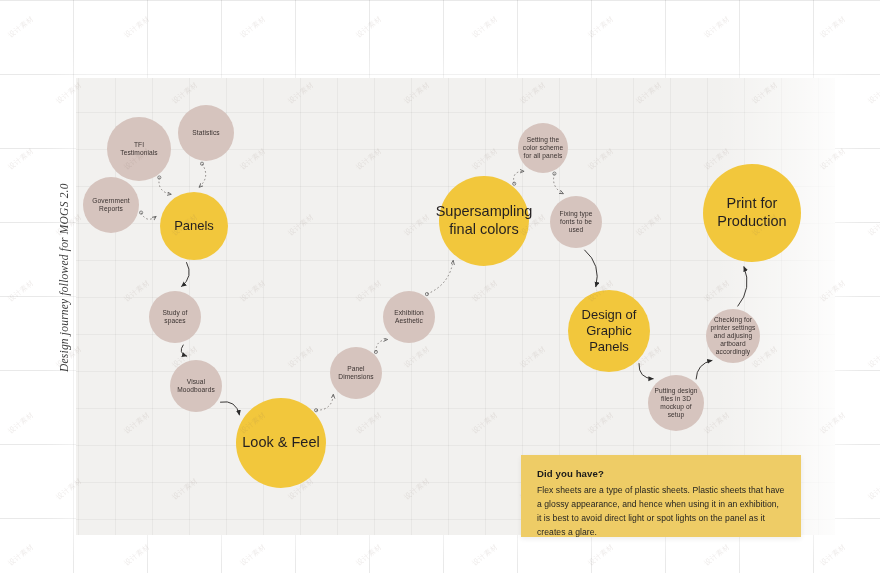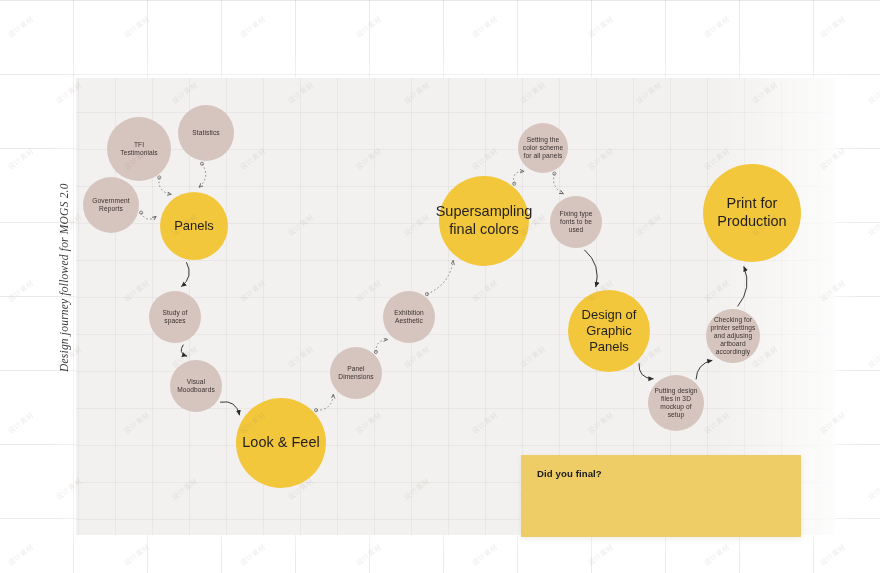--- a/index.html
+++ b/index.html
@@ -336,16 +336,17 @@
       <span class="wm" style="left: 354px; top: 550px;">设计素材</span>
       <span class="wm" style="left: 470px; top: 550px;">设计素材</span>
       <span class="wm" style="left: 586px; top: 550px;">设计素材</span>
       <span class="wm" style="left: 702px; top: 550px;">设计素材</span>
       <span class="wm" style="left: 818px; top: 550px;">设计素材</span>
     </div>
 
   <div id="side-caption">Design journey followed for MOGS 2.0</div>
 
   <div id="callout">
-    <div class="co-title">Did you final?</div>
+    <div class="co-title">Did you have?</div>
+    <div class="co-body">Flex sheets are a type of plastic sheets. Plastic sheets that have a glossy appearance, and hence when using it in an exhibition, it is best to avoid direct light or spot lights on the panel as it creates a glare.</div>
   </div>
 
 </div>
 
 </body></html>

